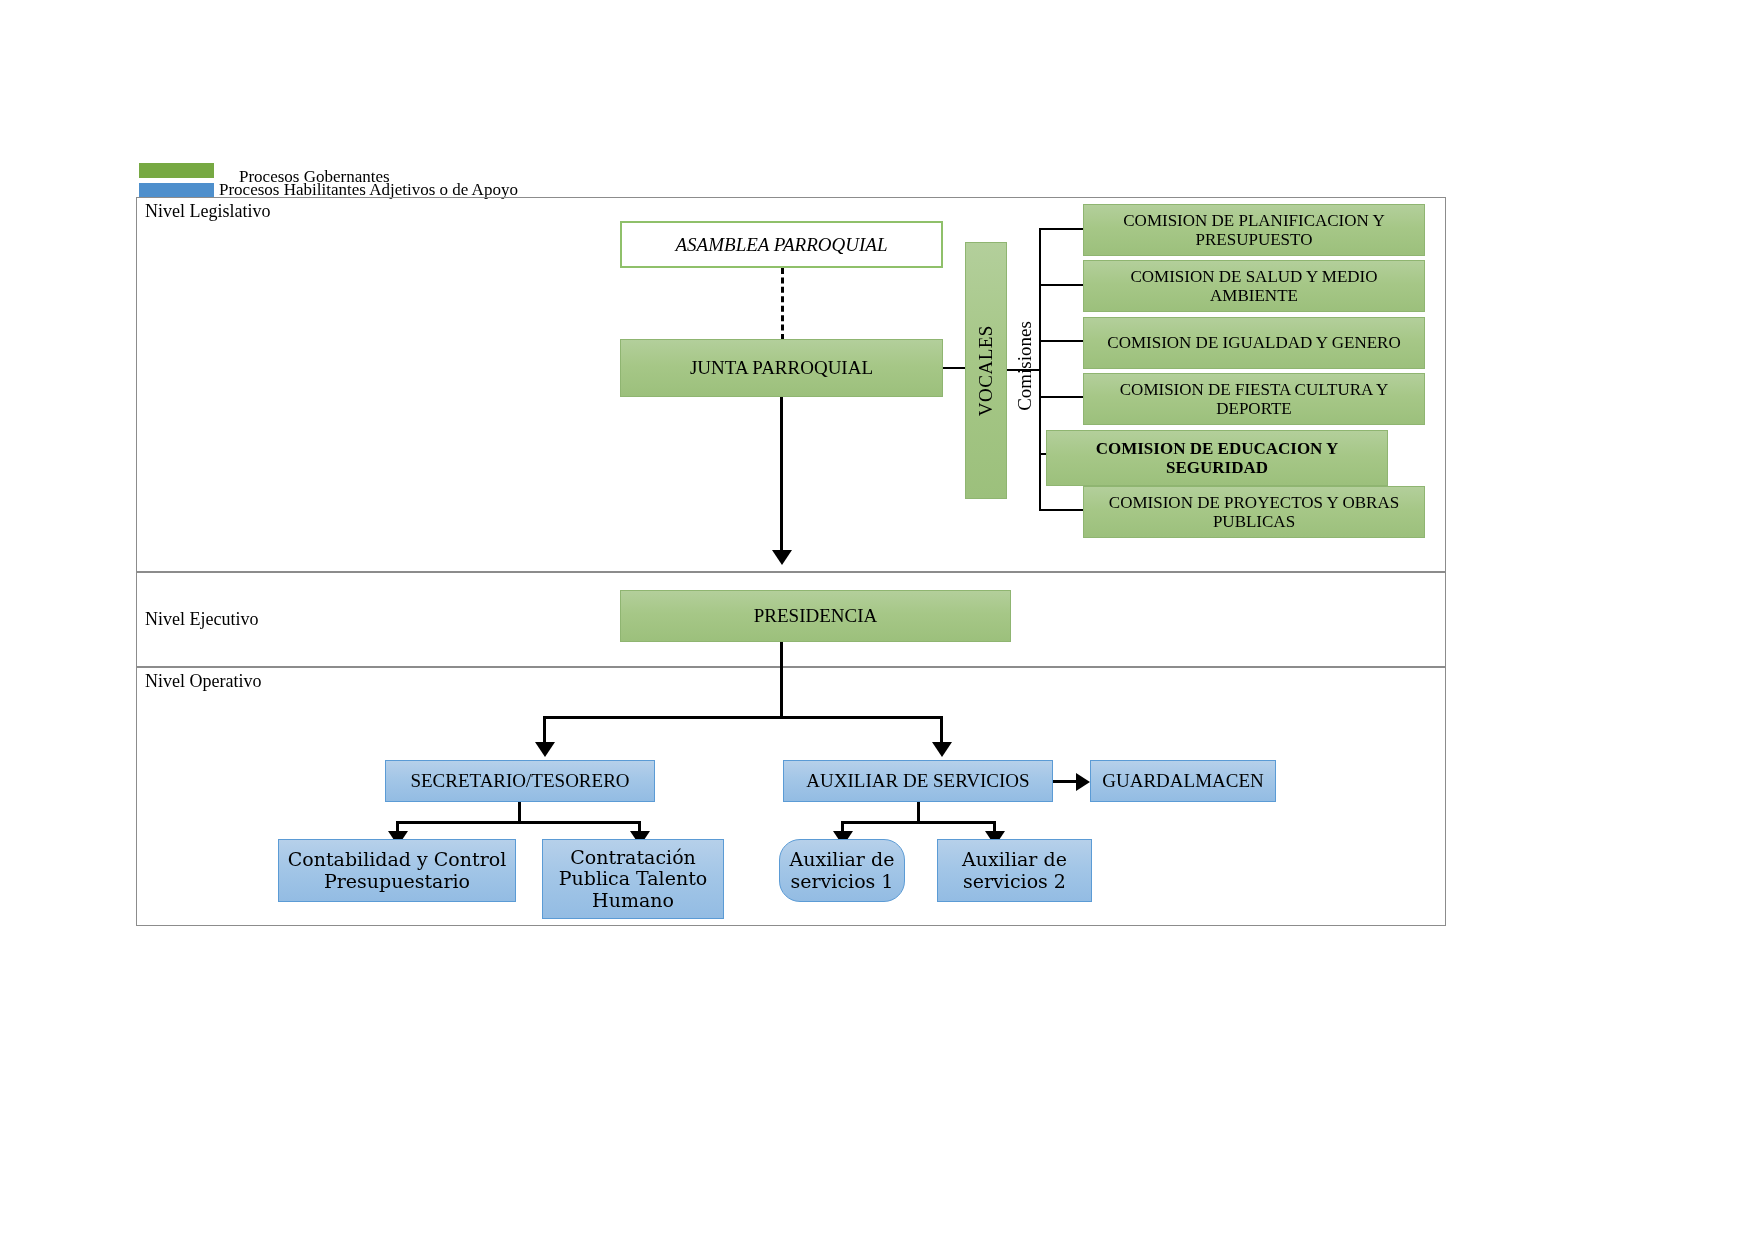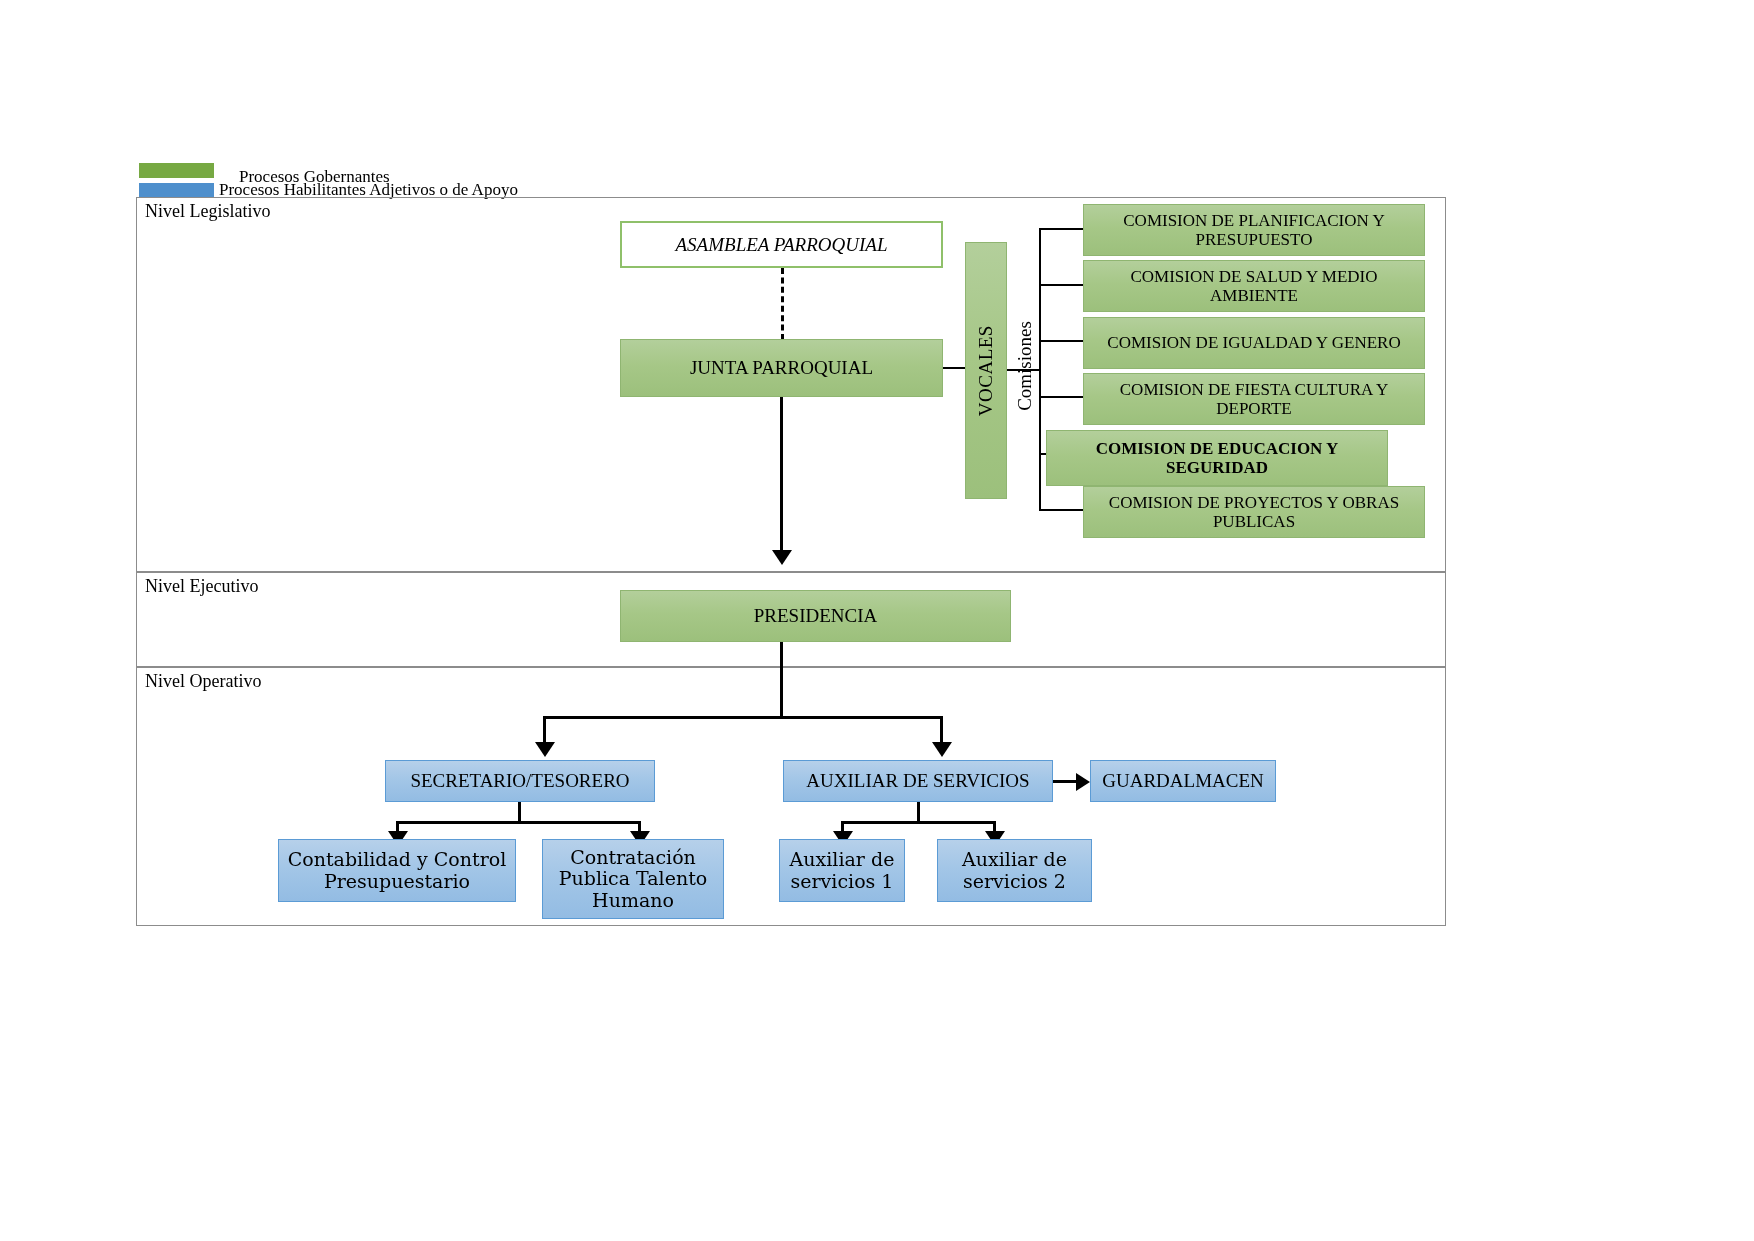--- a/index.html
+++ b/index.html
@@ -123,21 +123,21 @@
   <div class="abs legend-label" style="left:219px; top:168px;margin-left:20px;">Procesos Gobernantes</div>
 
   <div class="abs legend-swatch legend-blue" style="left:139px; top:183px;"></div>
   <div class="abs legend-label" style="left:219px; top:181px;">Procesos Habilitantes Adjetivos o de Apoyo</div>
 
   <div class="abs level-frame" style="left:136px; top:197px; width:1310px; height:375px;"></div>
   <div class="abs level-frame" style="left:136px; top:572px; width:1310px; height:95px;"></div>
   <div class="abs level-frame" style="left:136px; top:667px; width:1310px; height:259px;"></div>
 
   <div class="abs level-label" style="left:145px; top:202px;">Nivel Legislativo</div>
-  <div class="abs level-label" style="left:145px; top:577px;text-align:center;">Nivel Ejecutivo</div>
+  <div class="abs level-label" style="left:145px; top:610px;text-align:center;">Nivel Ejecutivo</div>
   <div class="abs level-label" style="left:145px; top:672px;">Nivel Operativo</div>
 
   <div class="abs node node-white txt-caps" style="left:620px; top:221px; width:323px; height:47px;font-style:italic;">
     <span>ASAMBLEA PARROQUIAL</span>
   </div>
 
   <div class="abs ln-dash-v" style="left:781px; top:268px; height:72px;"></div>
 
   <div class="abs node node-green txt-caps" style="left:620px; top:339px; width:323px; height:58px;">
     <span>JUNTA PARROQUIAL</span>
@@ -247,20 +247,20 @@
   <div class="abs ln" style="left:841px; top:821px; width:155px; height:3px;"></div>
   <div class="abs ln" style="left:841px; top:821px; width:3px; height:14px;"></div>
   <div class="abs" style="left:833px; top:831px; width:0; height:0;
        border-left:10px solid transparent; border-right:10px solid transparent;
        border-top:15px solid #000;"></div>
   <div class="abs ln" style="left:993px; top:821px; width:3px; height:14px;"></div>
   <div class="abs" style="left:985px; top:831px; width:0; height:0;
        border-left:10px solid transparent; border-right:10px solid transparent;
        border-top:15px solid #000;"></div>
 
-  <div class="abs node node-blue-sans txt-mixed" style="left:779px; top:839px; width:126px; height:63px;">
+  <div class="abs node node-blue-sans txt-mixed" style="left:779px; top:839px; width:126px; height:63px;border-radius:21px;">
     <span>Auxiliar de servicios 1</span>
   </div>
   <div class="abs node node-blue-sans txt-mixed" style="left:937px; top:839px; width:155px; height:63px;">
     <span>Auxiliar de servicios 2</span>
   </div>
 
 </div>
 
 </body></html>

